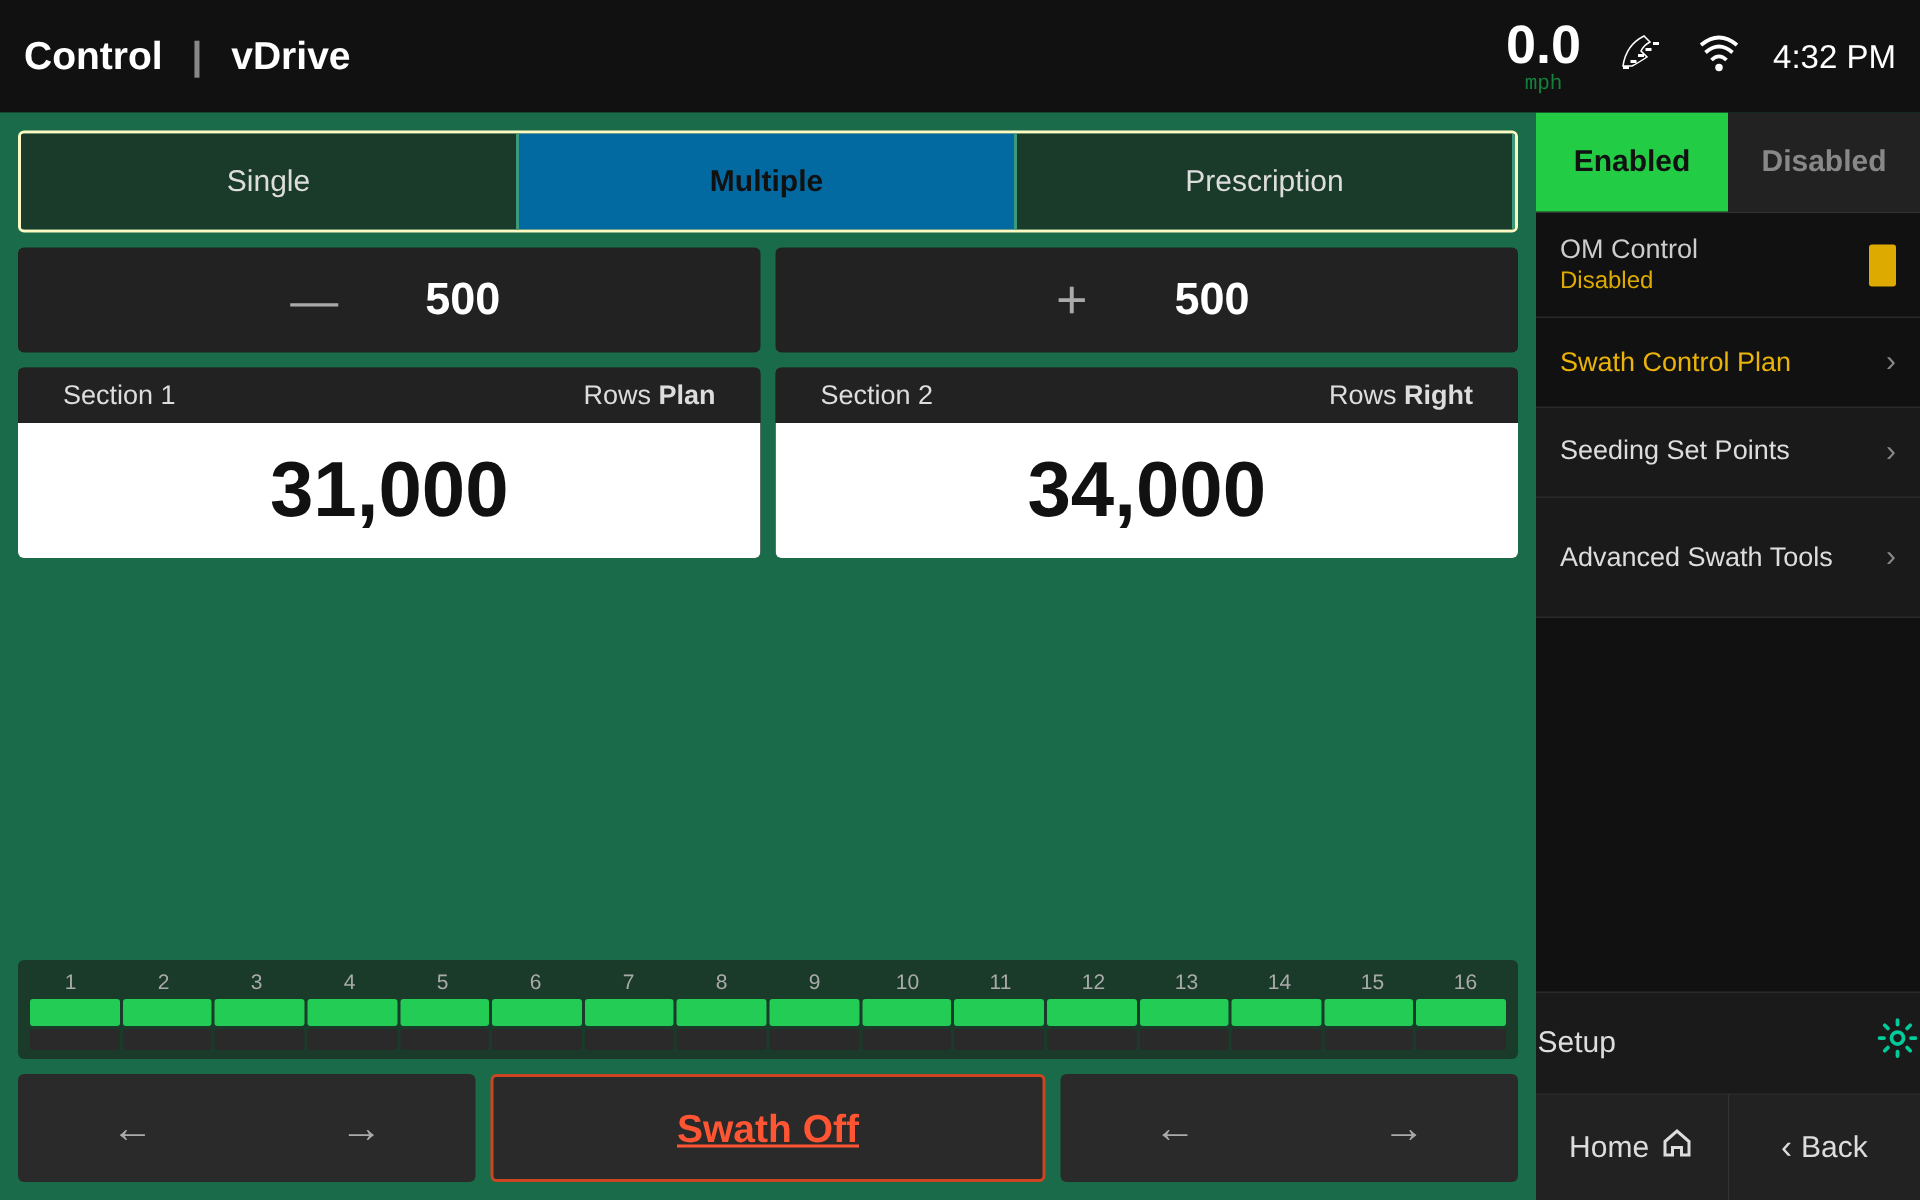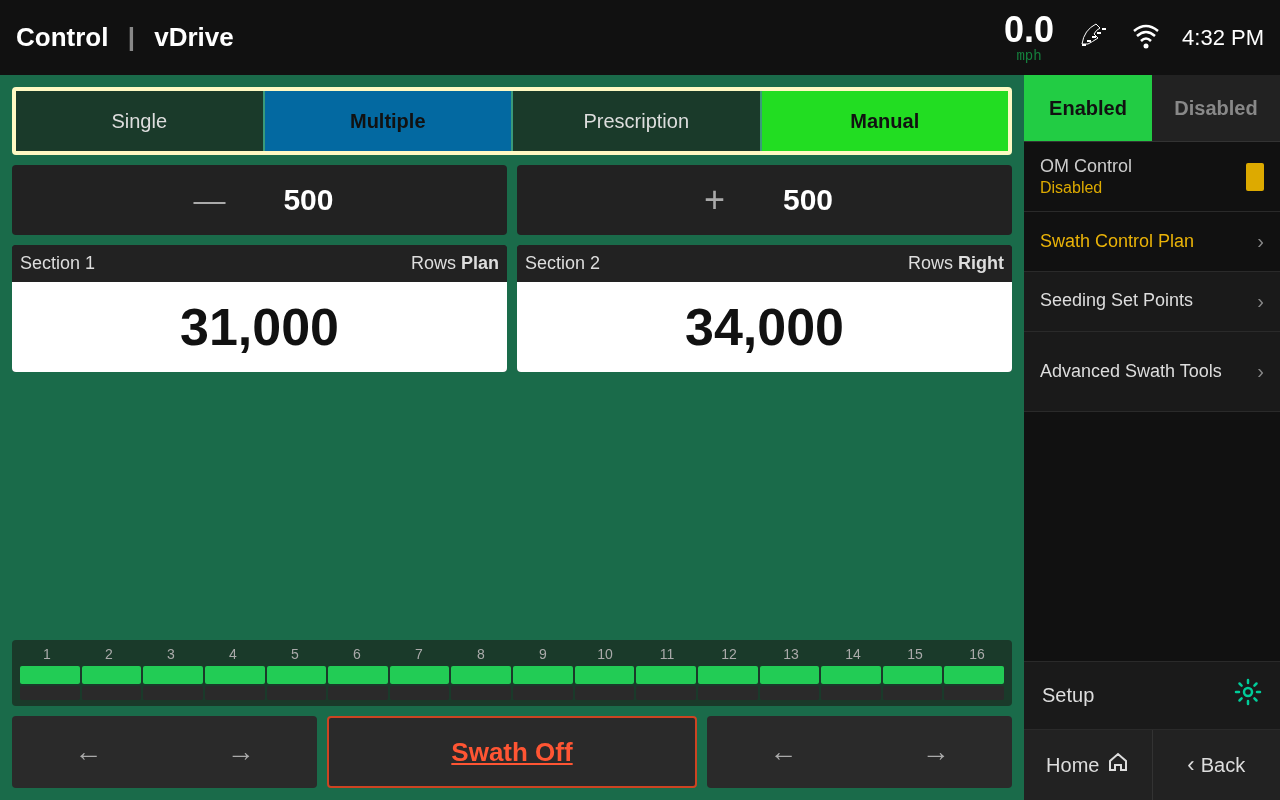--- a/index.html
+++ b/index.html
@@ -82,21 +82,21 @@
       flex-direction: column;
       padding: 12px;
       gap: 10px;
       background: #1a6b4a;
     }
 
     
     .tab-row {
       display: flex;
       gap: 0;
-      border: 4px solid #fef9c3;
+      border: 2px solid #fef9c3;
       border-radius: 4px;
       overflow: hidden;
       height: 68px;
     }
     .tab-btn {
       flex: 1;
       display: flex;
       align-items: center;
       justify-content: center;
       font-size: 20px;
@@ -168,21 +168,21 @@
     .section-card {
       flex: 1;
       background: #222;
       border-radius: 4px;
       overflow: hidden;
     }
     .section-header {
       display: flex;
       justify-content: space-between;
       align-items: center;
-      padding: 8px 8px;
+      padding: 8px 30px;
       background: #222;
     }
     .section-label {
       color: #ddd;
       font-size: 18px;
     }
     .section-rows {
       color: #ddd;
       font-size: 18px;
     }
@@ -399,21 +399,21 @@
     
     .sidebar-footer {
       display: flex;
       flex-direction: column;
       border-top: 1px solid #2a2a2a;
     }
     .setup-row {
       display: flex;
       align-items: center;
       justify-content: space-between;
-      padding: 16px 18px;
+      padding: 16px 1px;
       background: #1a1a1a;
       border-bottom: 1px solid #2a2a2a;
       cursor: pointer;
     }
     .setup-label {
       color: #ddd;
       font-size: 20px;
     }
     .setup-gear {
       color: #00cc99;
@@ -490,21 +490,20 @@
 </div>
 
 <div class="main-layout">
 
   <div class="left-content">
 
     <div class="tab-row">
       <button class="tab-btn inactive">Single</button>
       <button class="tab-btn active-cyan">Multiple</button>
       <button class="tab-btn inactive-mid">Prescription</button>
-      <button class="tab-btn active-green">Manual</button>
     </div>
 
     <div class="stepper-row">
       <div class="stepper-box">
         <button class="stepper-btn">—</button>
         <span class="stepper-value">500</span>
       </div>
       <div class="stepper-box">
         <button class="stepper-btn" style="font-size:36px;color:#aaa;">+</button>
         <span class="stepper-value">500</span>

